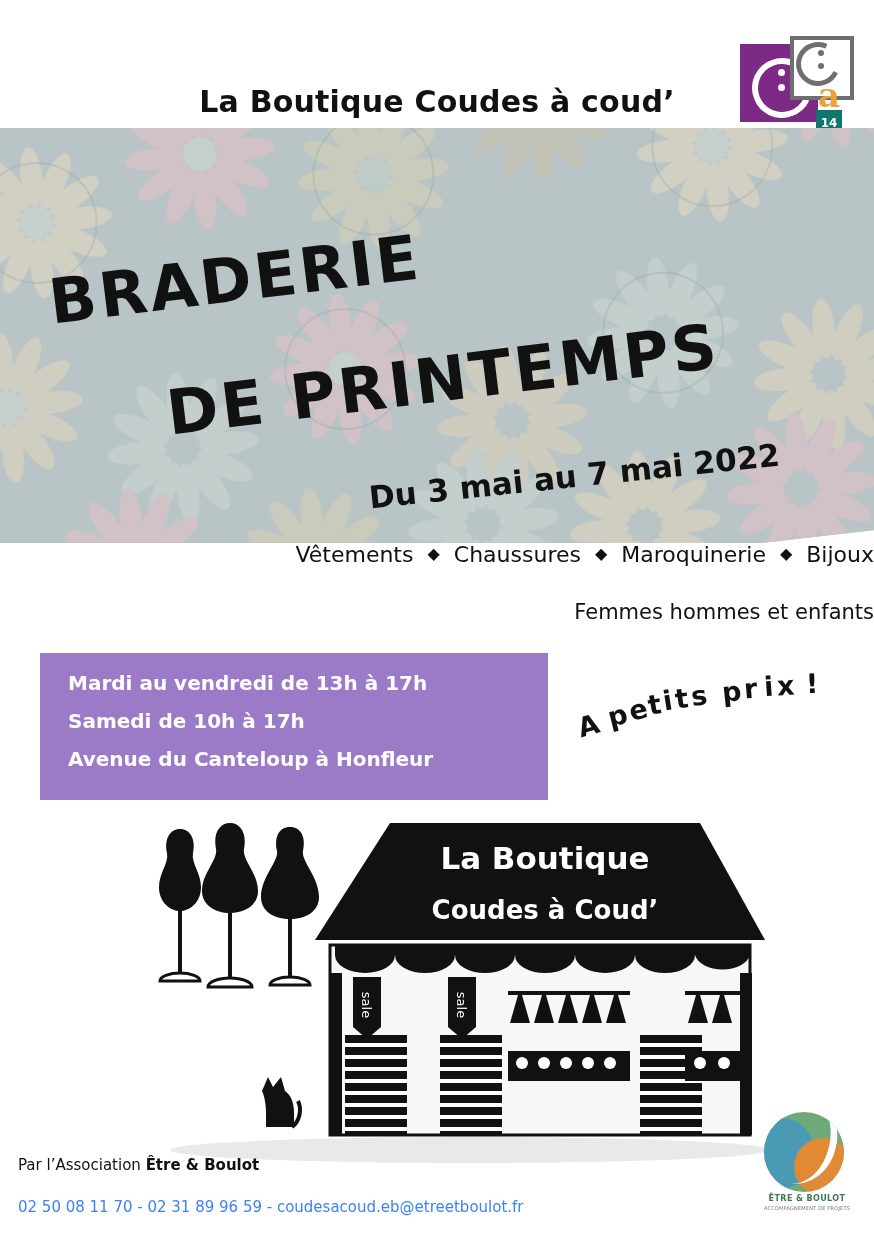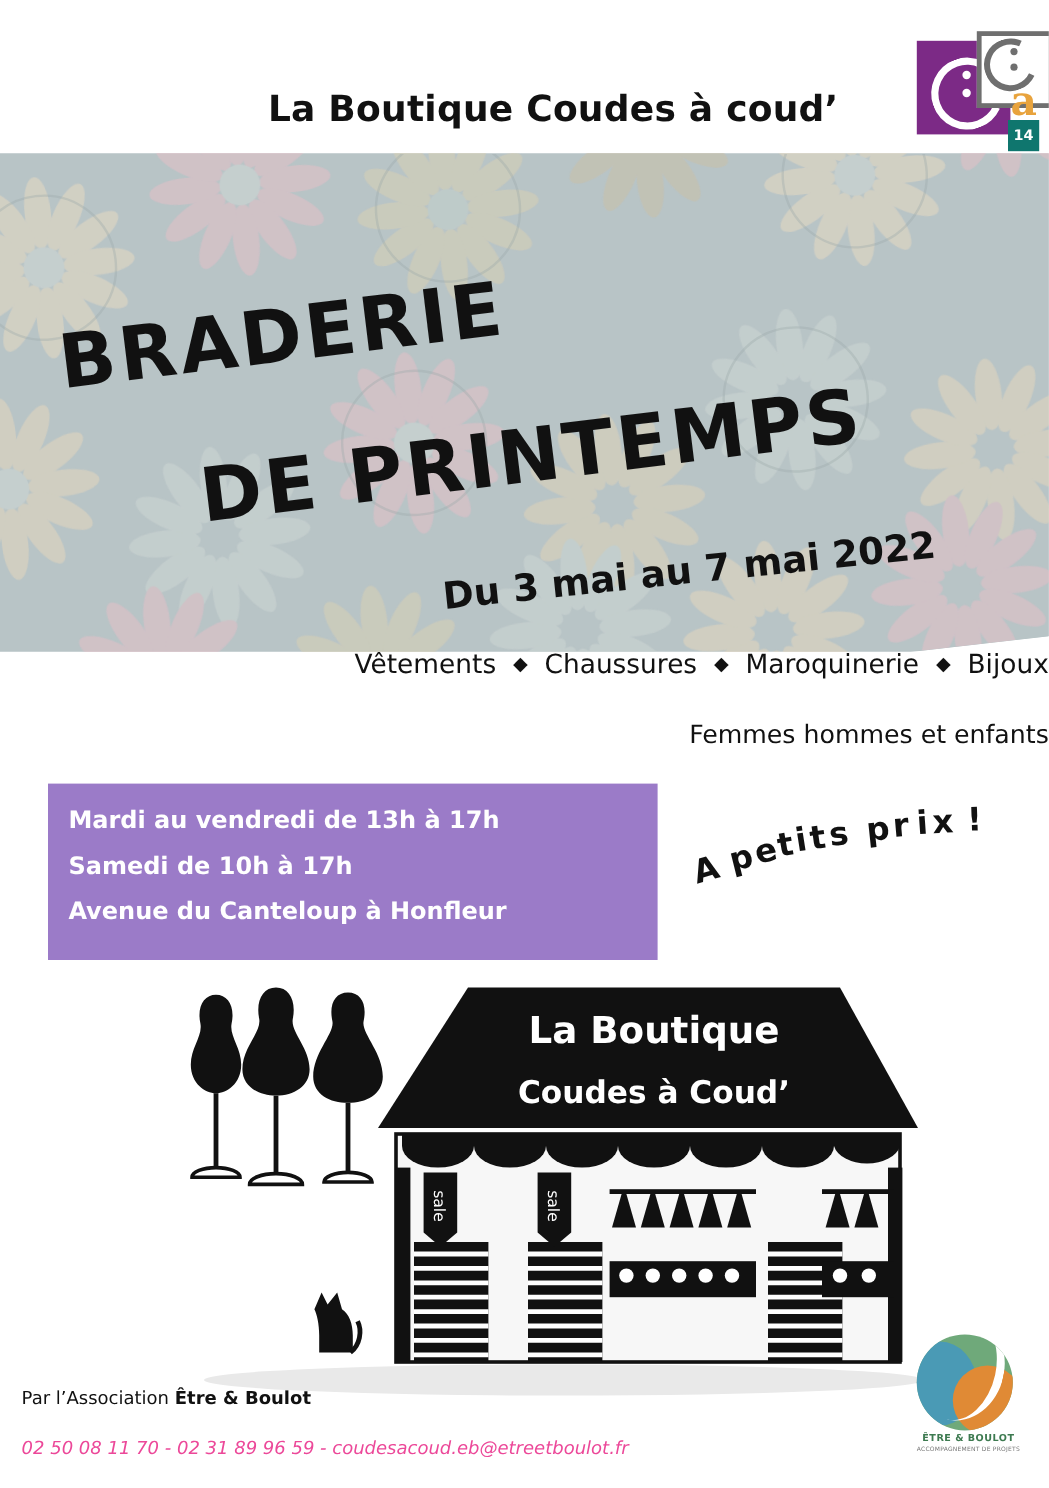--- a/index.html
+++ b/index.html
@@ -12,24 +12,23 @@
     height: 1240px;
     position: relative;
     overflow: hidden;
     font-family: "DejaVu Sans", sans-serif;
     color: #1a1a1a;
   }
 
   
   .header {
     position: absolute;
-    top: 8px; left: 0;
+    top: 18px; left: 0;
     width: 814px;
     height: 135px;
-    margin-left: 24px;
   }
   .shop-title {
     position: absolute;
     top: 66px;
     left: 0;
     width: 874px;
     text-align: center;
     font-size: 30px;
     font-weight: bold;
     letter-spacing: 0.2px;
@@ -187,21 +186,21 @@
     color: #111;
   }
 
   
   .infobox {
     position: absolute;
     left: 40px; top: 653px;
     width: 508px;
     height: 147px;
     background: #9b7bc8;
-    padding: 18px 0 0 3px;
+    padding: 18px 0 0 14px;
     box-sizing: border-box;
   }
   .infobox div {
     color: #ffffff;
     font-size: 20px;
     font-weight: bold;
     margin: 0 0 14px 14px;
   }
 
   
@@ -233,22 +232,21 @@
     width: 700px;
   }
   .footer .line1 {
     font-size: 15px;
     color: #111;
     margin-bottom: 24px;
   }
   .footer .line1 b { font-weight: bold; }
   .footer .line2 {
     font-size: 15px;
-    color: #ec4899;
-    font-style: italic;
+    color: #3b82f6;
   }
   .eb-logo {
     position: absolute;
     right: 18px; bottom: 20px;
     width: 98px; height: 108px;
   }
   .eb-logo .circ {
     position: absolute;
     left: 6px; top: 0;
     width: 80px; height: 80px;

